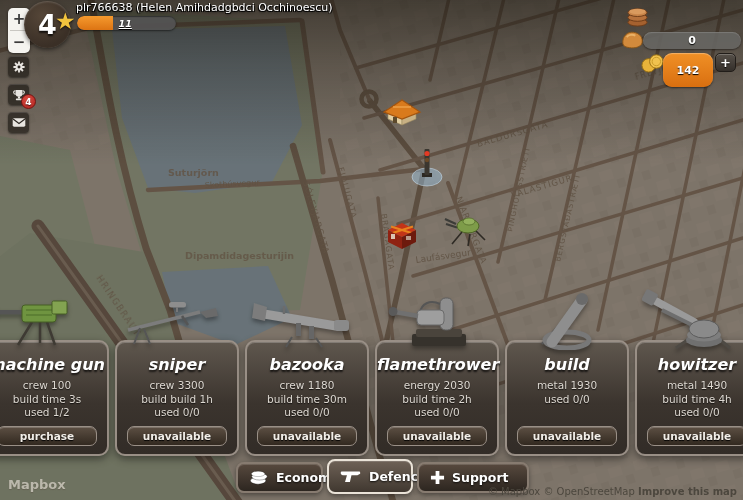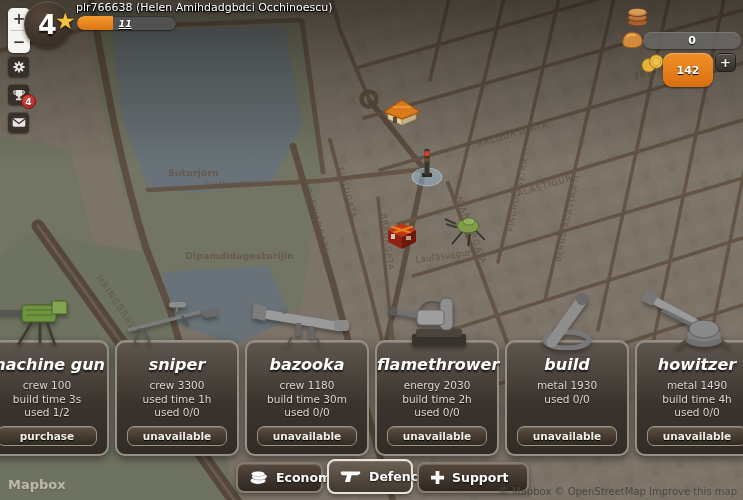--- a/index.html
+++ b/index.html
@@ -80,21 +80,21 @@
     text-shadow:0 1px 2px rgba(0,0,0,.8);cursor:pointer;
     box-shadow:0 2px 5px rgba(0,0,0,.4), inset 0 1px 0 rgba(255,255,255,.15);}
   .tab.active{top:459px;height:35px;border-color:#eae3d8;
     background:linear-gradient(#6e6156,#403830);}
   .tab-icon{display:flex;align-items:center;}
 
   
   .mapbox-logo{position:absolute;left:8px;bottom:8px;font-size:13px;font-weight:bold;color:#cfcabf;
     opacity:.8;text-shadow:0 1px 1px rgba(90,80,70,.6);}
   .attribution{position:absolute;right:6px;bottom:3px;font-size:10px;color:#4c473e;white-space:nowrap;}
-  .attribution .improve{font-weight:normal;cursor:pointer;}
+  .attribution .improve{font-weight:bold;cursor:pointer;}
 </style>
 </head>
 <body>
 
 <div class="screen">
 
   <svg class="map-svg" width="743" height="500" viewBox="0 0 743 500">
     <defs>
       <pattern id="blk" width="26" height="26" patternUnits="userSpaceOnUse" patternTransform="rotate(-17)">
         <rect x="2" y="2" width="13" height="10" fill="#9b9184" opacity=".5"></rect>
@@ -313,21 +313,21 @@
         <path d="M78,24 L94,20 L96,28 L84,30 Z" fill="#6a6a6a"></path>
         <rect x="47" y="14" width="17" height="5.5" rx="2.5" fill="#8d8d8d"></rect>
         <path d="M55,19 v5" stroke="#777" stroke-width="2"></path>
         <path d="M18,40 L12,56 M22,41 L28,56" stroke="#555" stroke-width="2" fill="none"></path>
         <path d="M60,28 l6,9" stroke="#555" stroke-width="2.5"></path>
       </svg>
     </div>
     <div class="card-title">sniper</div>
     <div class="card-stats">
       <div>crew 3300</div>
-        <div>used time 1h</div>
+        <div>build build 1h</div>
         <div>used 0/0</div>
     </div>
     <button class="card-btn">unavailable</button>
   </div>
 
   <div class="card" style="left:245px">
     <div class="card-art">
       <svg width="110" height="62" viewBox="0 0 110 62">
         <path d="M12,26 L84,38" stroke="#9a9a9a" stroke-width="9" fill="none"></path>
         <polygon points="2,15 15,19 13,33 0,30" fill="#7c7c7c"></polygon>

